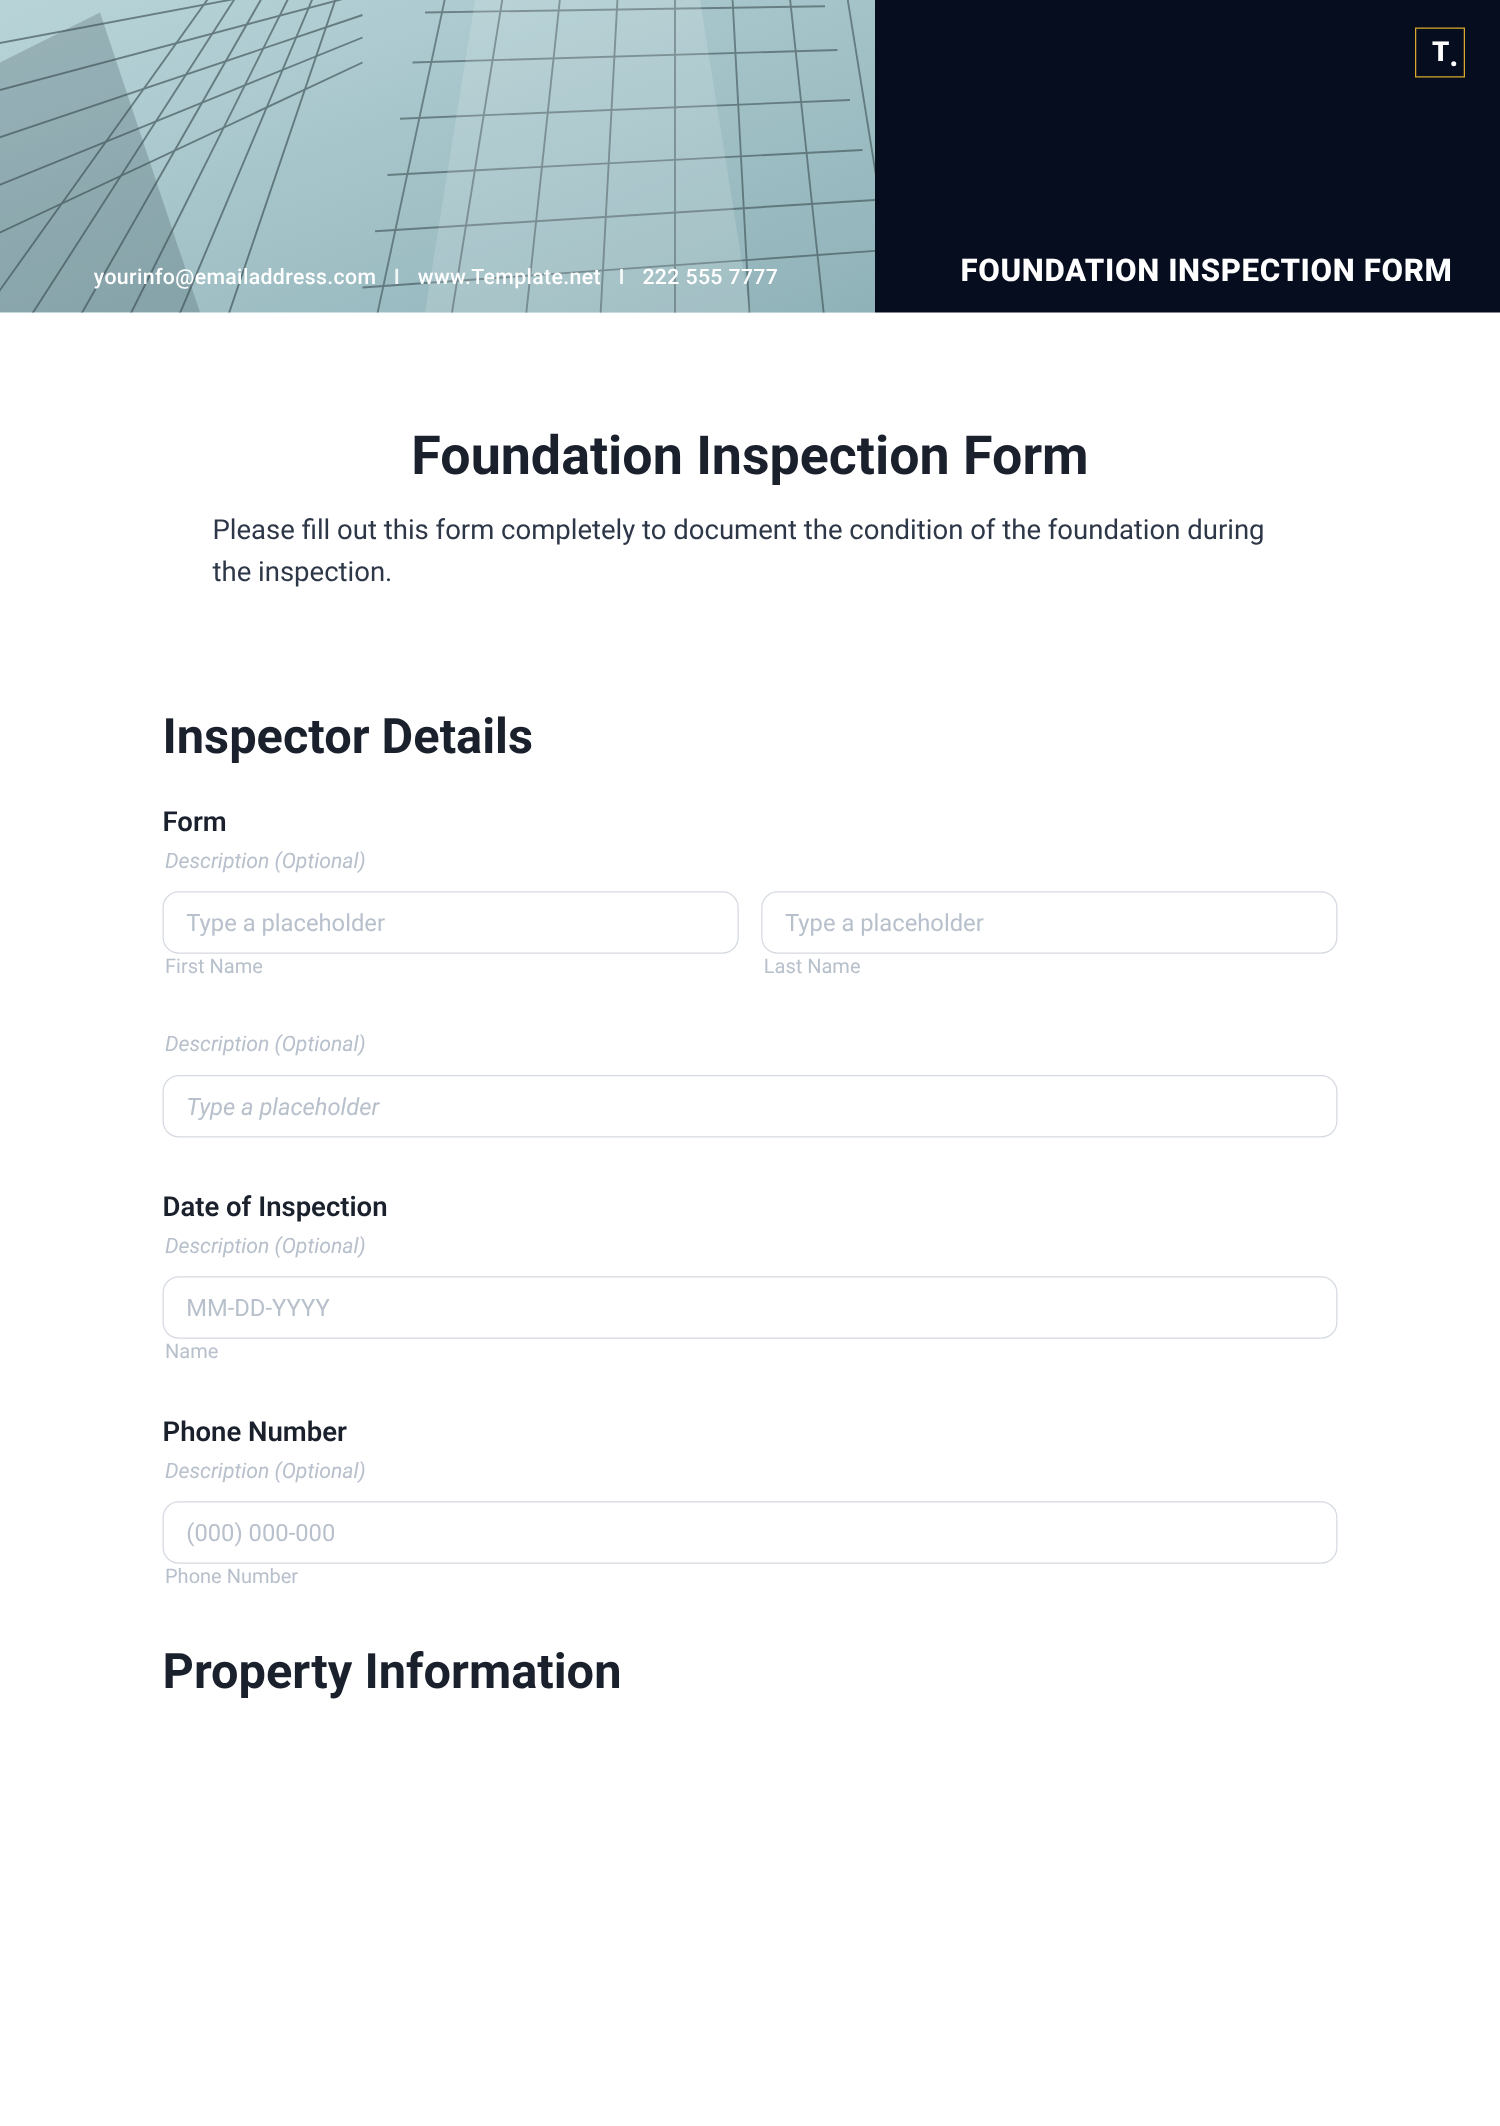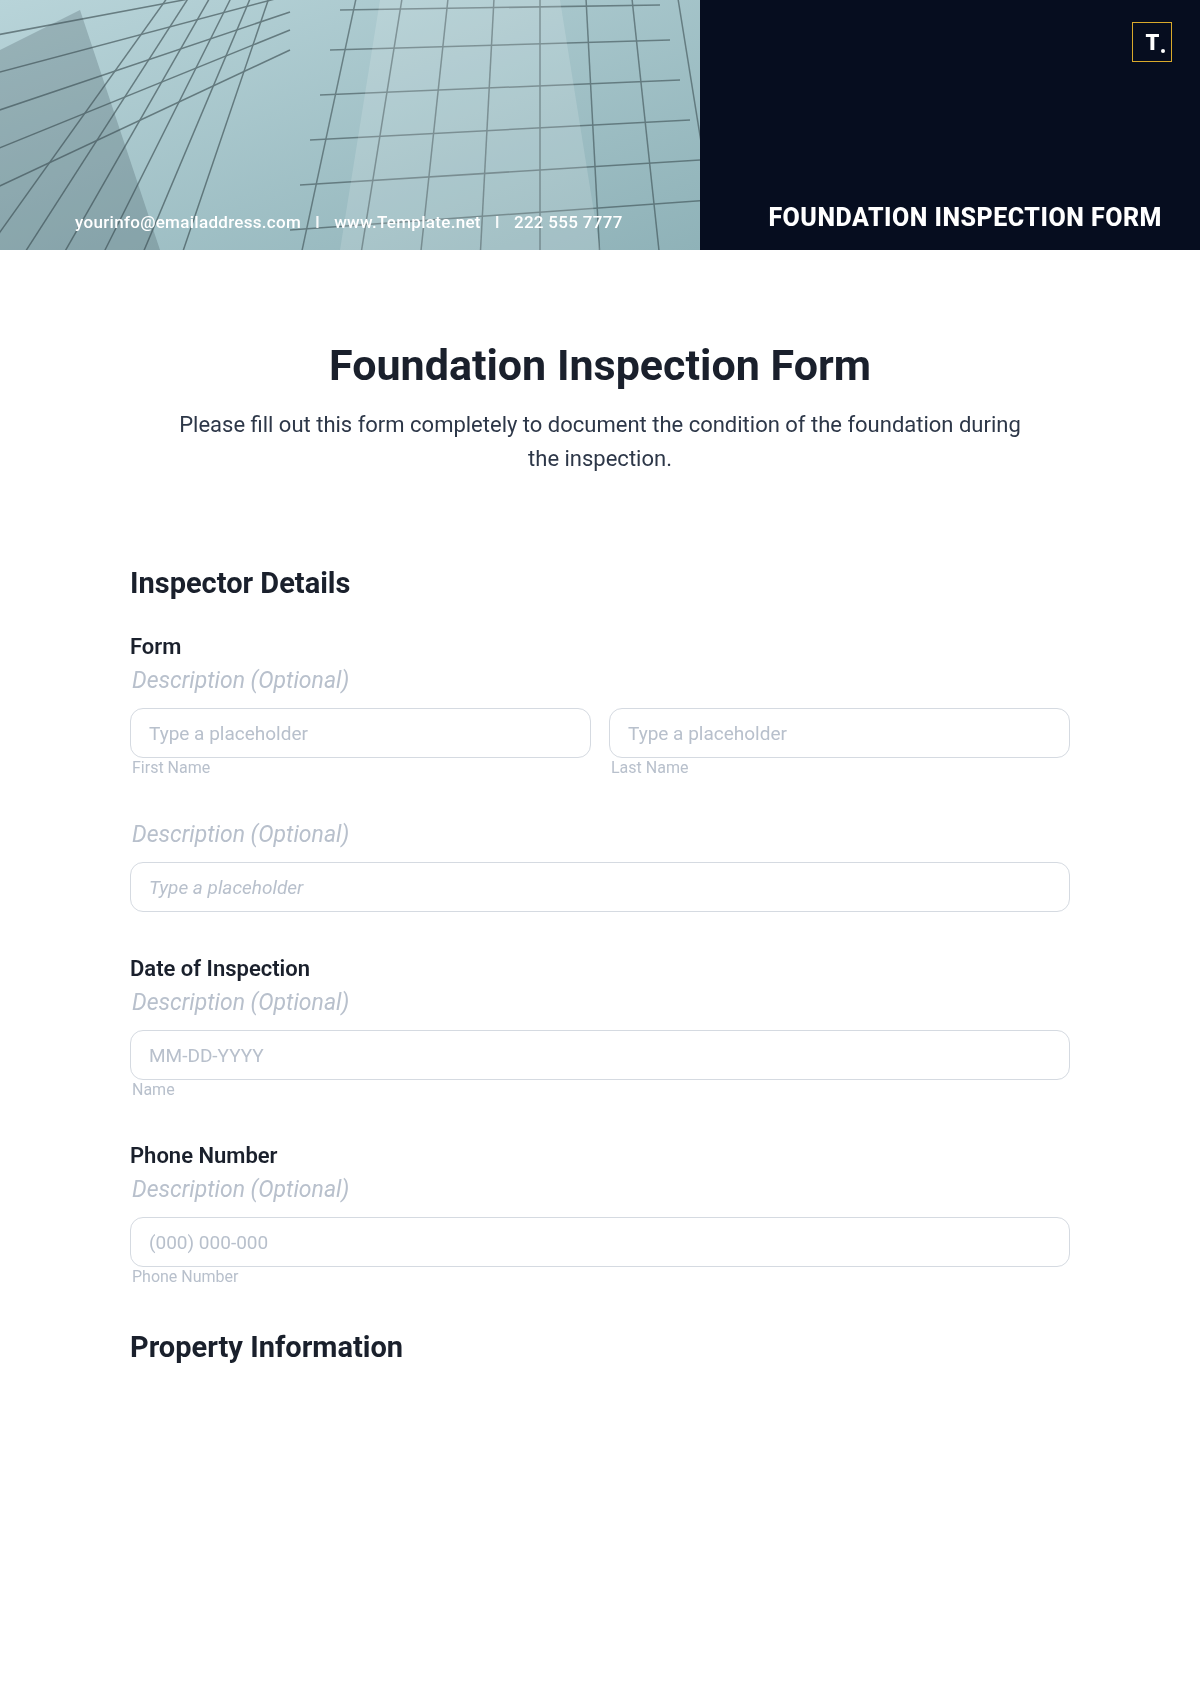--- a/index.html
+++ b/index.html
@@ -66,42 +66,42 @@
     padding: 90px 130px 40px 130px;
   }
   .page-title {
     text-align: center;
     font-size: 43px;
     font-weight: 700;
     color: #1a202c;
     margin-bottom: 18px;
   }
   .page-subtitle {
-    text-align: center;
+    text-align: left;
     font-size: 22px;
     color: #2d3748;
     line-height: 1.55;
     max-width: 860px;
     margin: 0 auto 90px auto;
   }
   .section-title {
-    font-size: 29px;
+    font-size: 39px;
     font-weight: 700;
     color: #1a202c;
     margin-bottom: 34px;
   }
   .field-group { margin-bottom: 44px; }
   .field-label {
     font-size: 22px;
     font-weight: 600;
     color: #1a202c;
     margin-bottom: 8px;
   }
   .field-desc {
-    font-size: 23px;
+    font-size: 17px;
     font-style: italic;
     color: #b8c0cc;
     margin-bottom: 14px;
     padding-left: 2px;
   }
   .input {
     width: 100%;
     height: 50px;
     border: 1px solid #d5dae1;
     border-radius: 13px;

